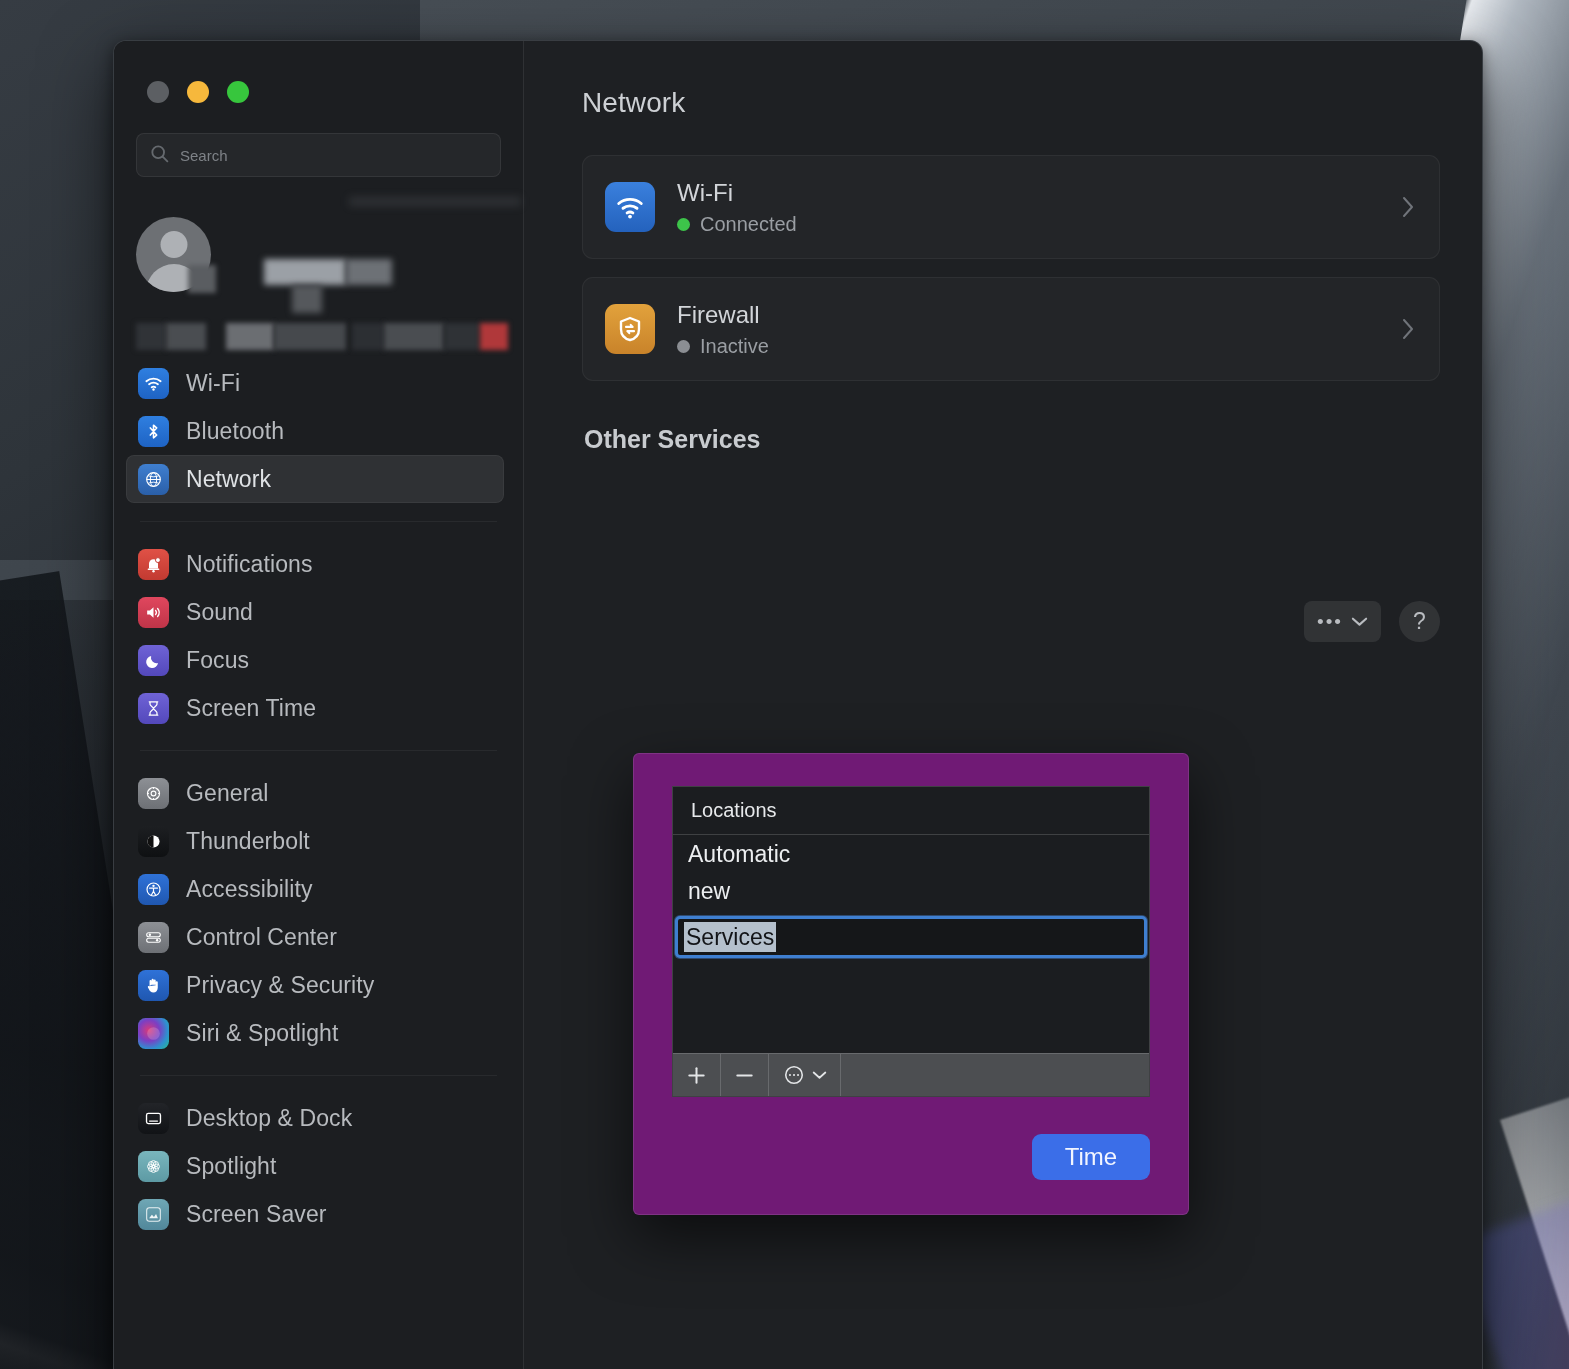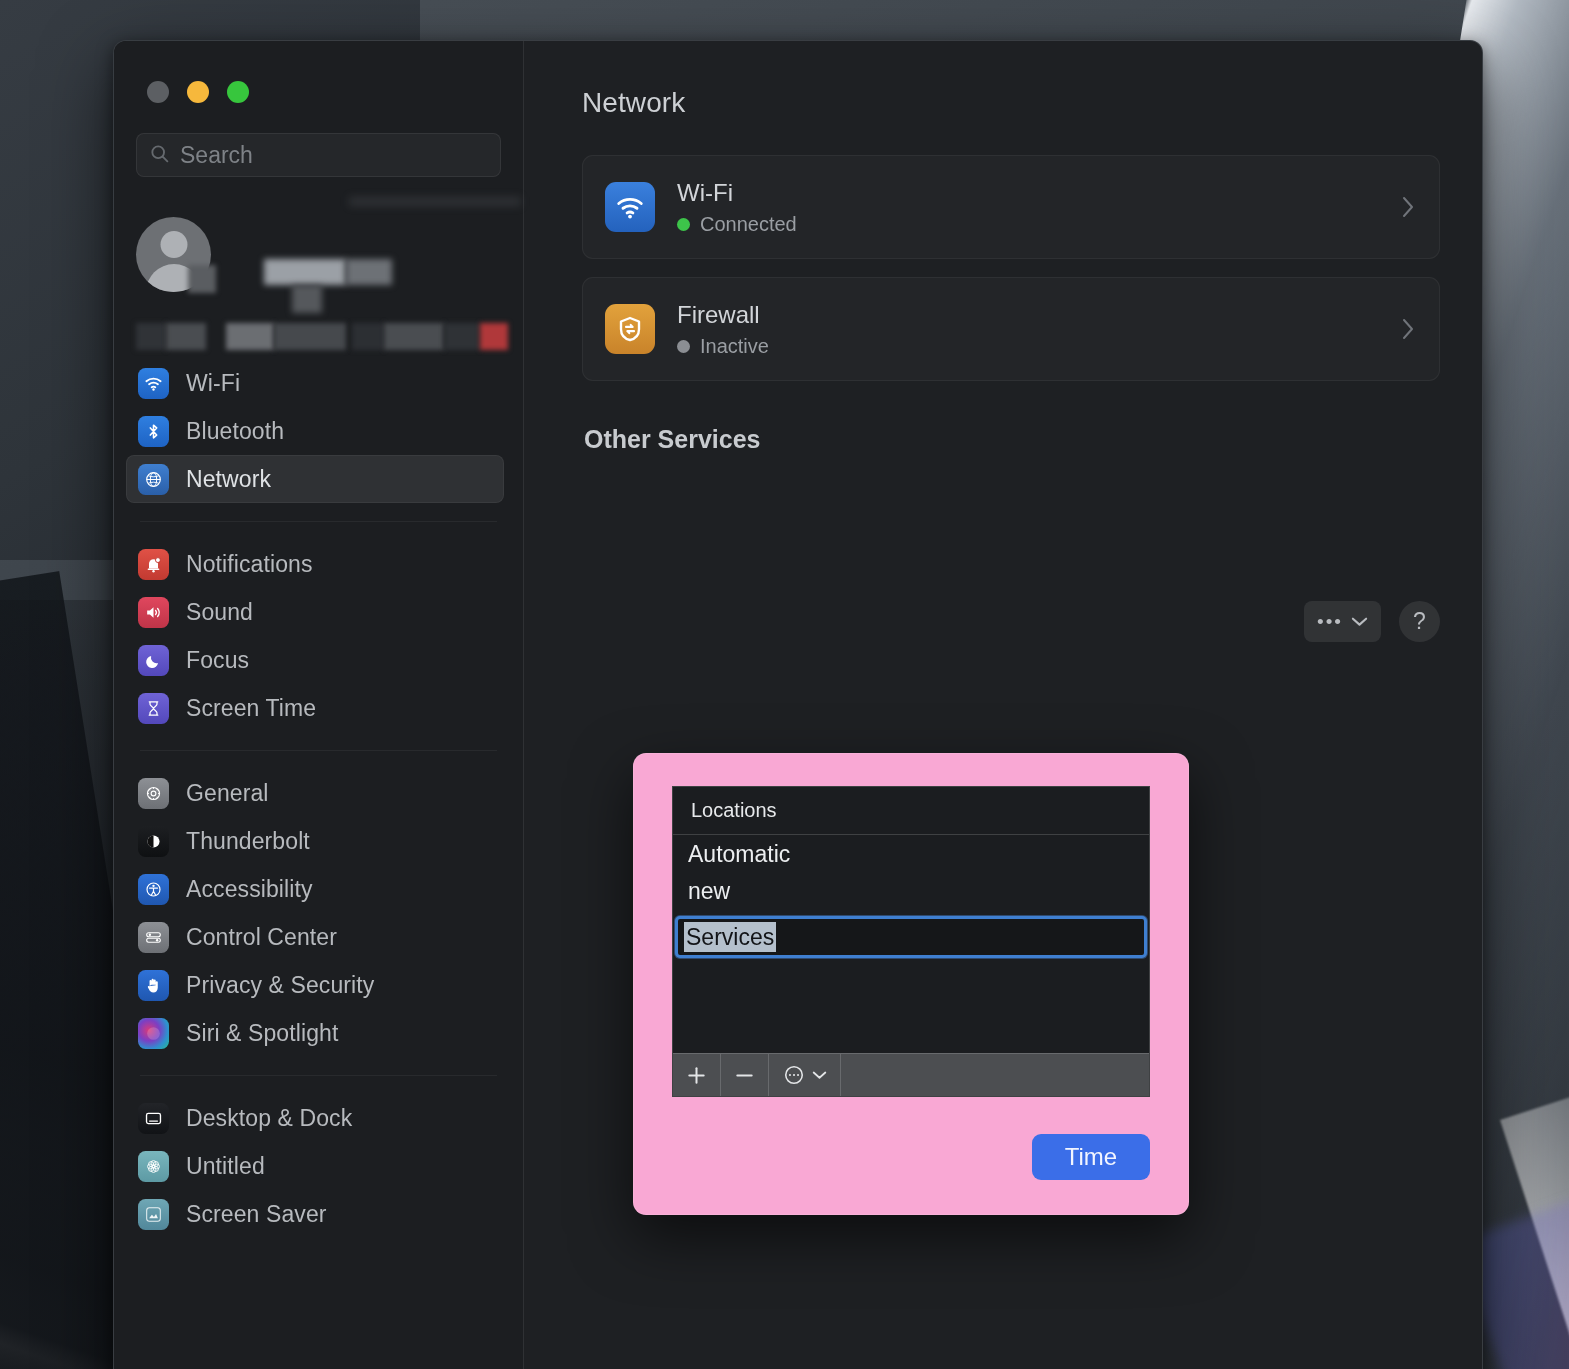--- a/index.html
+++ b/index.html
@@ -112,21 +112,21 @@
     background: rgba(255,255,255,0.045);
     border: 1px solid rgba(255,255,255,0.07);
     border-radius: 8px;
     display: flex; align-items: center;
     padding: 0 12px;
     gap: 10px;
   }
   #search-wrap svg { opacity: 0.55; flex: 0 0 auto; }
   #search-input {
     background: transparent; border: none; outline: none;
-    color: #86efac; font-size: 23px;
+    color: #86efac; font-size: 15px;
     font-family: "Liberation Sans", sans-serif;
     width: 100%;
   }
   #search-input::placeholder { color: #7e8287; }
 
   
   #account-block {
     margin-top: 18px;
     padding: 0 22px;
     height: 150px;
@@ -258,23 +258,23 @@
     background: rgba(255,255,255,0.085);
     display: flex; align-items: center; justify-content: center;
     color: #b9bcc0; font-size: 23px;
   }
 
   
   #locations-sheet {
     position: absolute;
     left: 519px; top: 712px;
     width: 556px; height: 462px;
-    background: #f9a8d4;
+    background: #701a75;
     border: 1px solid rgba(255,255,255,0.11);
-    border-radius: 13px;
+    border-radius: 6px;
     box-shadow: 0 22px 60px rgba(0,0,0,0.60);
     padding: 32px 38px 0 38px;
   }
   #loc-table {
     width: 478px;
     border: 1px solid rgba(255,255,255,0.16);
     background: #1b1d20;
   }
   #loc-header {
     height: 48px; display: flex; align-items: center;
@@ -542,21 +542,21 @@
                 <circle cx="15.11" cy="15.11" r="3.1" stroke="white" stroke-width="1.1"></circle>
                 <circle cx="12.00" cy="16.40" r="3.1" stroke="white" stroke-width="1.1"></circle>
                 <circle cx="8.89" cy="15.11" r="3.1" stroke="white" stroke-width="1.1"></circle>
                 <circle cx="7.60" cy="12.00" r="3.1" stroke="white" stroke-width="1.1"></circle>
                 <circle cx="8.89" cy="8.89" r="3.1" stroke="white" stroke-width="1.1"></circle>
                 <circle cx="12.00" cy="7.60" r="3.1" stroke="white" stroke-width="1.1"></circle>
                 <circle cx="15.11" cy="8.89" r="3.1" stroke="white" stroke-width="1.1"></circle>
                 <circle cx="12" cy="12" r="2.1" stroke="white" stroke-width="1.1"></circle>
               </svg>
             </span>
-            <span class="nav-label">Untitled</span>
+            <span class="nav-label">Spotlight</span>
           </div>
           <div class="nav-item">
             <span class="nav-icon ic-saver">
               <svg width="19" height="19" viewBox="0 0 24 24" fill="none">
                 <rect x="3.4" y="3.4" width="17.2" height="17.2" rx="3.4" stroke="white" stroke-width="1.3" opacity="0.85"></rect>
                 <path d="M6.4 16.8 10 12.2l2.6 2.8 2.6-3.6 2.4 5.4z" fill="white" opacity="0.9"></path>
               </svg>
             </span>
             <span class="nav-label">Screen Saver</span>
           </div>

